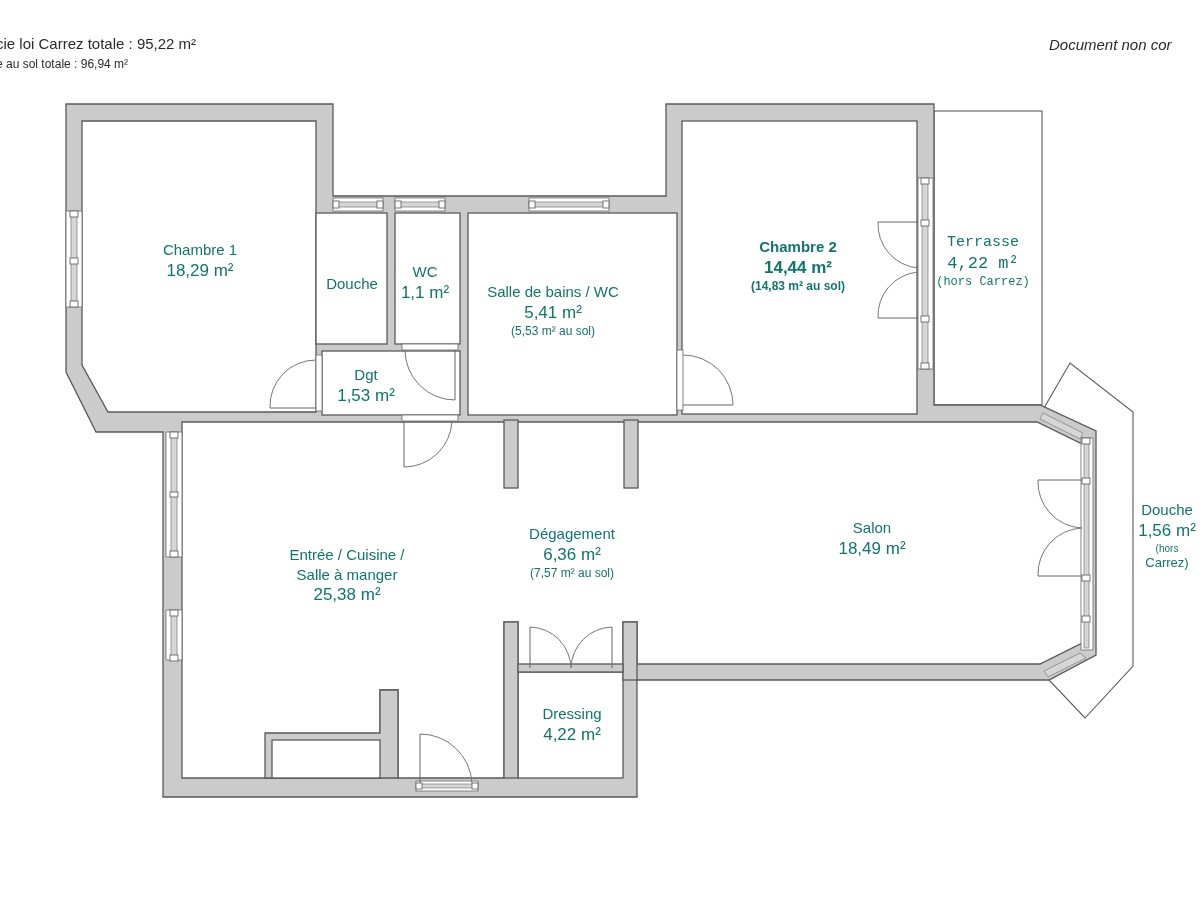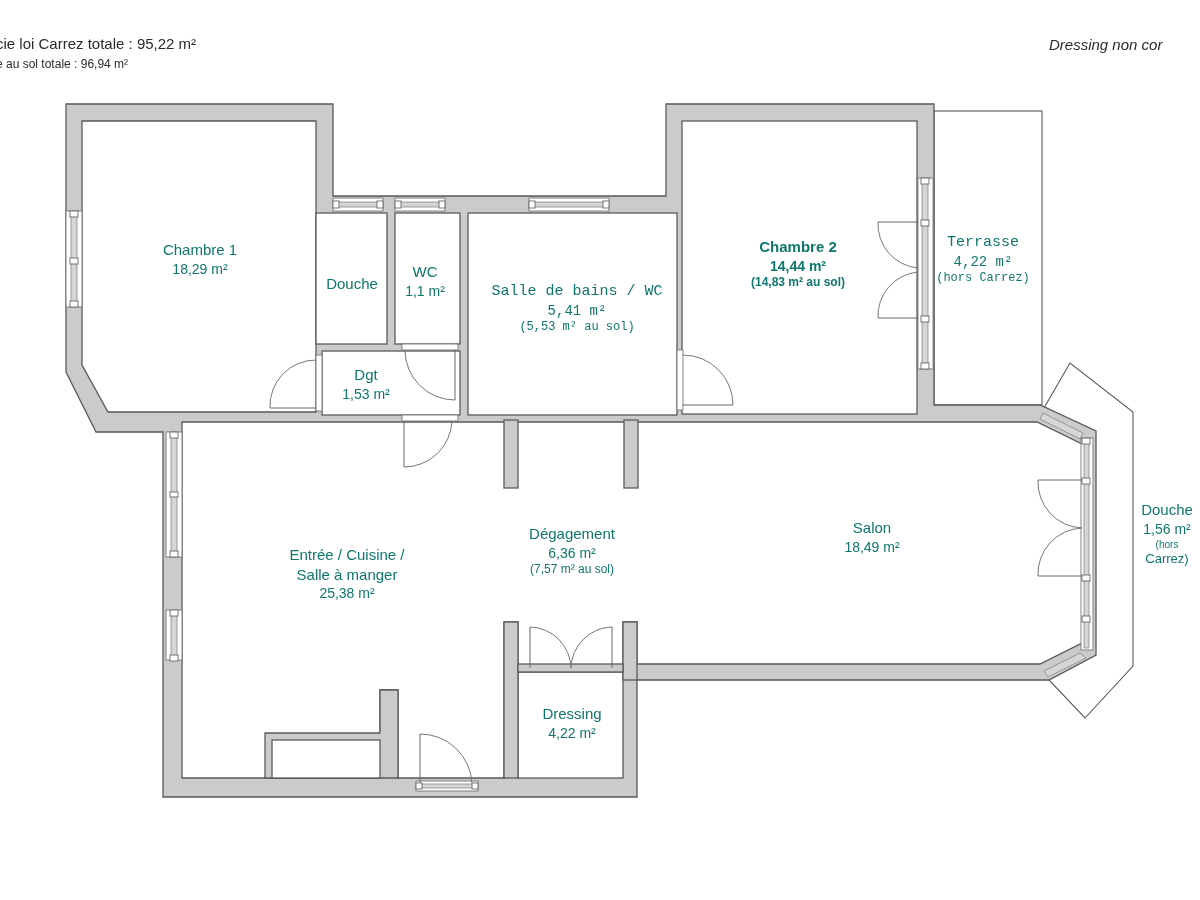--- a/index.html
+++ b/index.html
@@ -13,29 +13,29 @@
   .wall { fill: #cbcbcb; stroke: #5a5a5a; stroke-width: 1.3; }
   .room { fill: #ffffff; stroke: #5a5a5a; stroke-width: 1.3; }
   .outline { fill: #ffffff; stroke: #5a5a5a; stroke-width: 1.1; }
   .win { fill: #ffffff; stroke: #777; stroke-width: 0.9; }
   .win-pane { fill: #d6d6d6; stroke: #7a7a7a; stroke-width: 0.7; }
   .win-cap { fill: #ffffff; stroke: #666; stroke-width: 0.9; }
   .door-leaf { stroke: #666; stroke-width: 1; fill: none; }
   .door-arc { stroke: #777; stroke-width: 1; fill: none; }
   .lbl { position: absolute; text-align: center; line-height: 1.3; color: #0f766e; white-space: nowrap; transform: translateX(-50%); }
   .lbl .n { font-size: 15px; }
-  .lbl .a { font-size: 14px; }
+  .lbl .a { font-size: 17px; }
   .lbl .s { font-size: 12px; text-align: center; }
 </style>
 </head>
 <body>
 
 <div class="hdr hdr-carrez">cie loi Carrez totale :  95,22 m²</div>
 <div class="hdr hdr-sol">e au sol totale :  96,94 m²</div>
-<div class="hdr hdr-note">Dressing non cor</div>
+<div class="hdr hdr-note">Document non cor</div>
 
 <svg width="1200" height="900" viewBox="0 0 1200 900">
 
   <polygon class="outline" points="1044,408 1070,363 1133,412 1133,666 1085,718 1049,680"></polygon>
 
   <rect class="outline" x="934" y="111" width="108" height="294"></rect>
 
   <g>
 
     <polygon class="wall" points="66,104 333,104 333,196 666,196 666,104 934,104 934,405 1040,405 1096,431 1096,655 1049,680 1040,680 637,680 637,797 163,797 163,432 96,432 66,372"></polygon>
@@ -168,21 +168,21 @@
   <div class="n">Chambre 1</div>
   <div class="a">18,29 m²</div>
 </div>
 <div class="lbl" style="left:352px; top:274px;">
   <div class="n">Douche</div>
 </div>
 <div class="lbl" style="left:425px; top:262px;">
   <div class="n">WC</div>
   <div class="a">1,1 m²</div>
 </div>
-<div class="lbl" style="left:577px; top:282px;font-family:Liberation Mono, monospace;">
+<div class="lbl" style="left:553px; top:282px;">
   <div class="n">Salle de bains / WC</div>
   <div class="a">5,41 m²</div>
   <div class="s">(5,53 m² au sol)</div>
 </div>
 <div class="lbl" style="left:798px; top:237px;font-weight:bold;">
   <div class="n">Chambre 2</div>
   <div class="a">14,44 m²</div>
   <div class="s">(14,83 m² au sol)</div>
 </div>
 <div class="lbl" style="left:983px; top:233px;font-family:Liberation Mono, monospace;">

